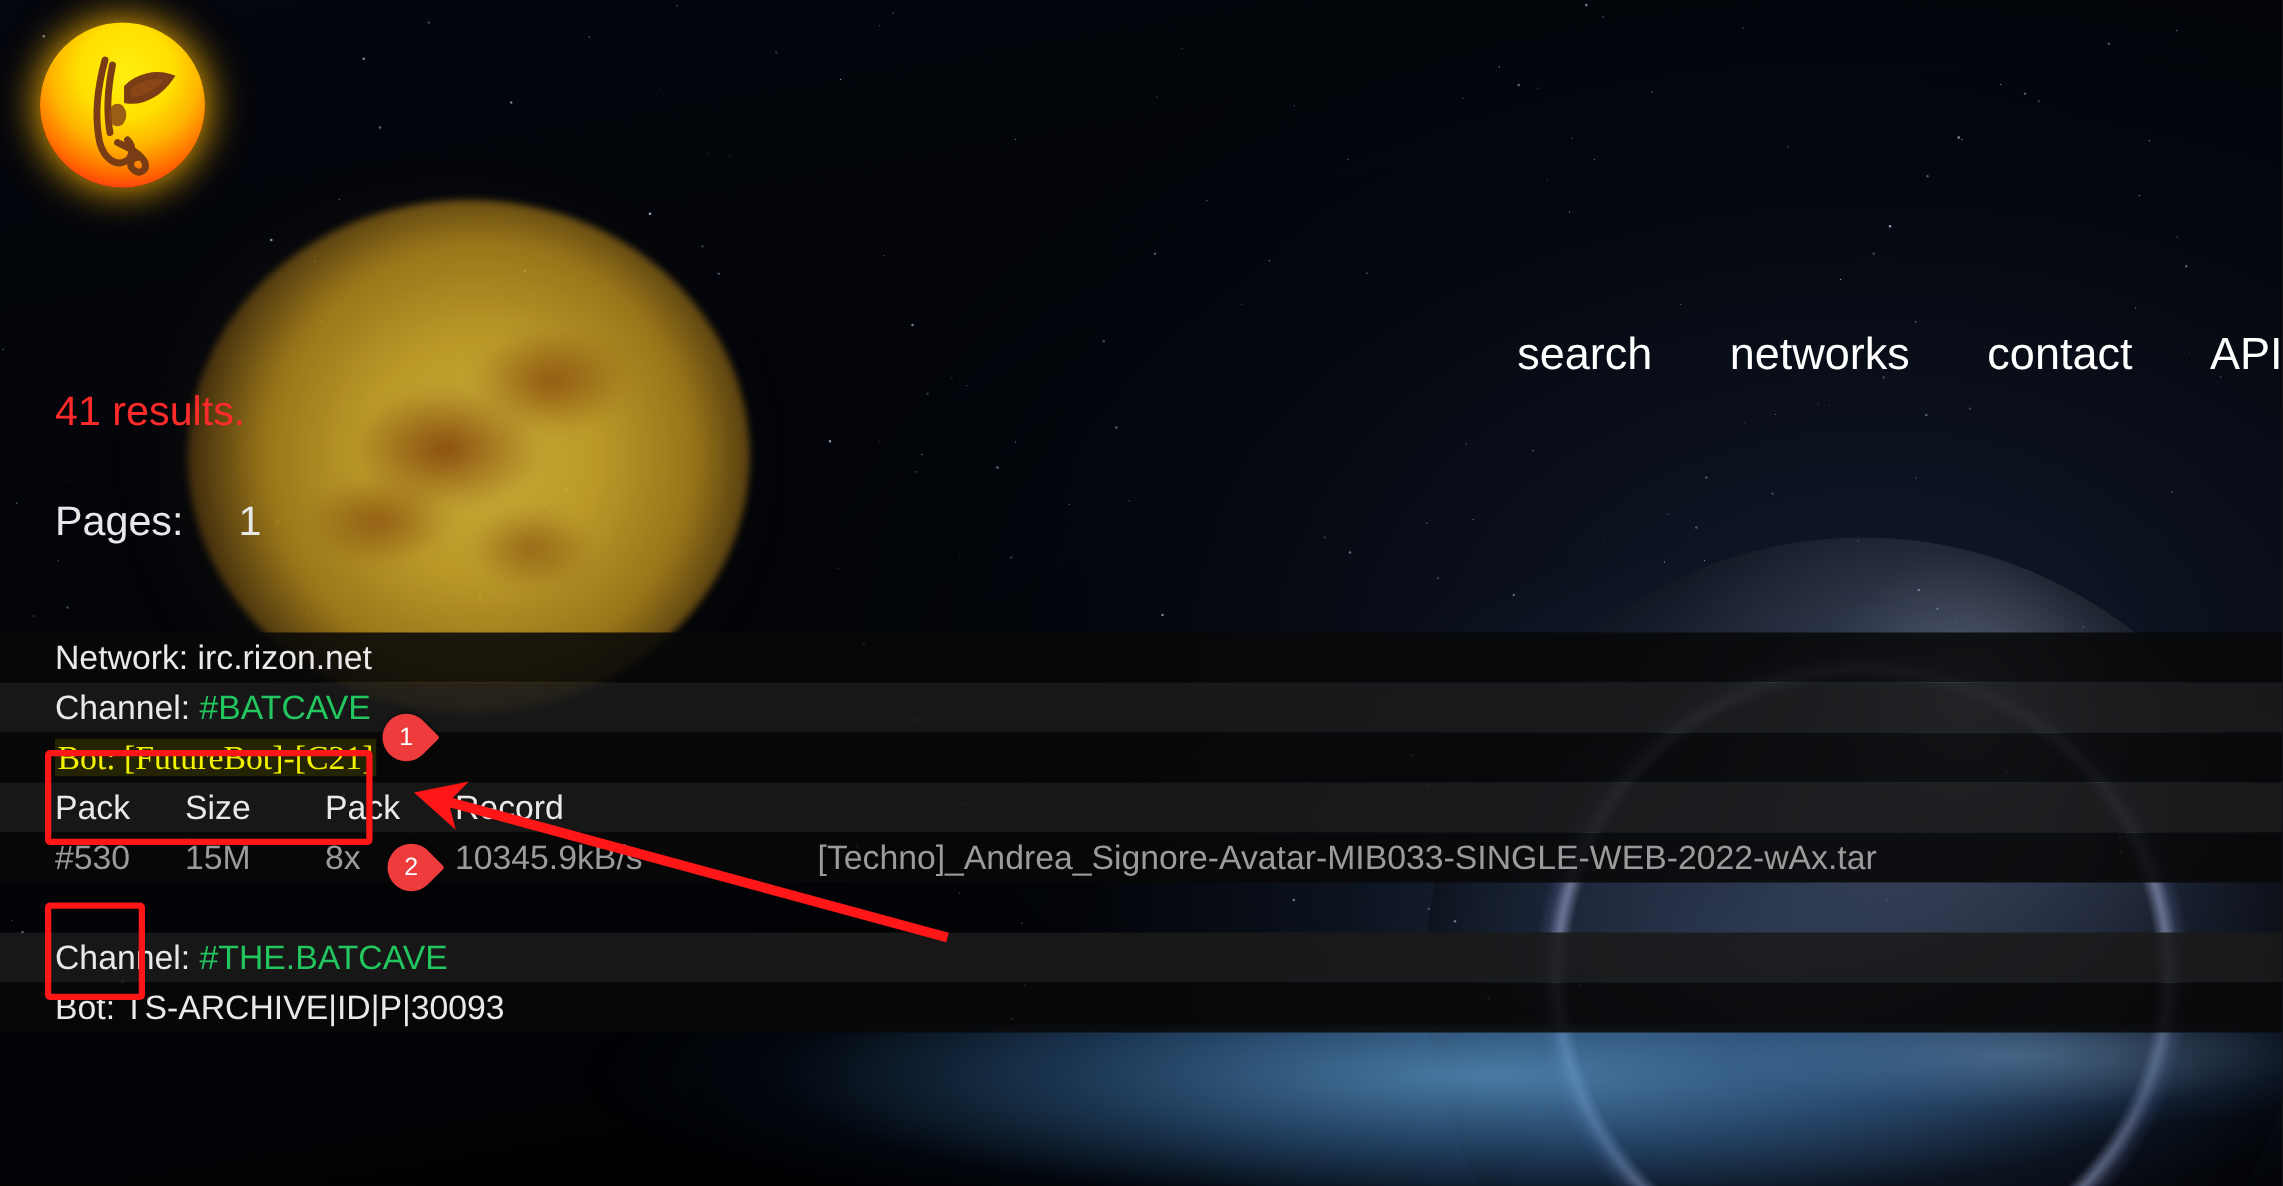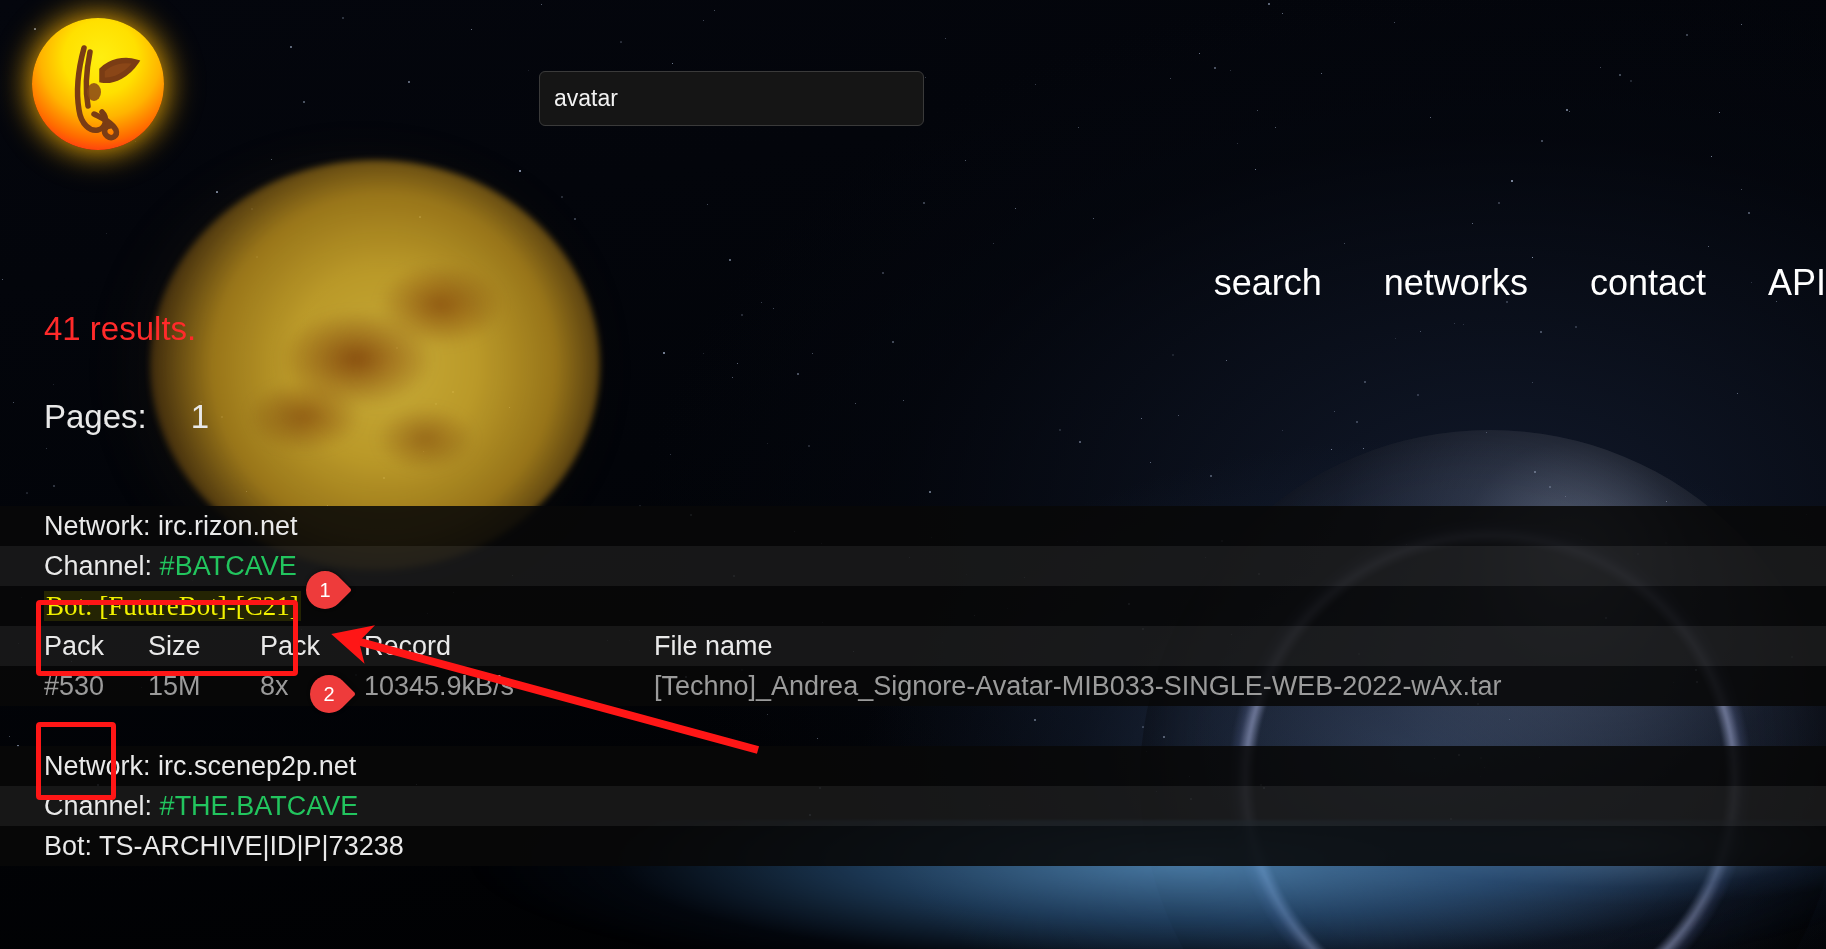--- a/index.html
+++ b/index.html
@@ -466,21 +466,20 @@
         <path d="M52 30 C46 52 44 74 47 92 C49 106 58 114 66 112 C74 110 76 100 70 94"></path>
         <path d="M58 34 C54 54 53 72 56 88"></path>
         <path d="M70 52 C78 44 92 40 104 44 C96 56 82 64 70 62 Z" fill="#8a4617" stroke="#7a3c14"></path>
         <path d="M62 96 C70 100 80 104 84 112 C86 118 80 122 75 118 C71 115 72 108 78 108"></path>
       </g>
       <ellipse cx="62" cy="74" rx="7" ry="9" fill="#8a4617" opacity=".85"></ellipse>
     </svg>
   </div>
 
 
-  <input class="search-input" type="text" value="avatar" style="">
 
   <nav class="nav" id="nav">
       <a href="#">search</a>
       <a href="#">networks</a>
       <a href="#">contact</a>
       <a href="#">API</a>
     </nav>
 
   <div class="results-count">41 results.</div>
   <div class="pages-row">
@@ -491,35 +490,33 @@
   <div class="results" id="results">
       <div>
         <div class="rline alt"><span class="lbl">Network:</span> <span class="lbl">irc.rizon.net</span></div>
         <div class="rline alt2"><span class="lbl">Channel:</span> <span class="val-dim">#BATCAVE</span></div>
         <div class="rline alt"><span class="bot-hl bot-yellow"><span class="bot-yellow">Bot:</span> <span class="bot-yellow">[FutureBot]-[C21]</span></span></div>
         <div class="rline alt2 packrow">
           <span class="c-pack head-cell">Pack</span>
           <span class="c-size head-cell">Size</span>
           <span class="c-gets head-cell">Pack</span>
           <span class="c-rec head-cell">Record</span>
-          <span class="c-file head-cell">File name</span>
         </div>
         <div class="rline alt packrow">
           <span class="c-pack data-cell">#530</span>
           <span class="c-size data-cell">15M</span>
           <span class="c-gets data-cell">8x</span>
           <span class="c-rec data-cell">10345.9kB/s</span>
           <span class="c-file data-cell">[Techno]_Andrea_Signore-Avatar-MIB033-SINGLE-WEB-2022-wAx.tar</span>
         </div>
         <div class="gaprow"></div>
       </div>
       <div>
-        <div class="rline alt"><span class="lbl">Network:</span> <span class="lbl">irc.scenep2p.net</span></div>
         <div class="rline alt2"><span class="lbl">Channel:</span> <span class="val-dim">#THE.BATCAVE</span></div>
-        <div class="rline alt"><span><span class="lbl">Bot:</span> <span class="lbl">TS-ARCHIVE|ID|P|73238</span></span></div>
+        <div class="rline alt"><span><span class="lbl">Bot:</span> <span class="lbl">TS-ARCHIVE|ID|P|30093</span></span></div>
       </div>
     </div>
 
   <div class="anno-box" id="box-network"></div>
   <div class="anno-box" id="box-pack"></div>
 
   <div class="anno-pin" id="pin-1">
     <span>1</span>
   </div>
   <div class="anno-pin" id="pin-2">

